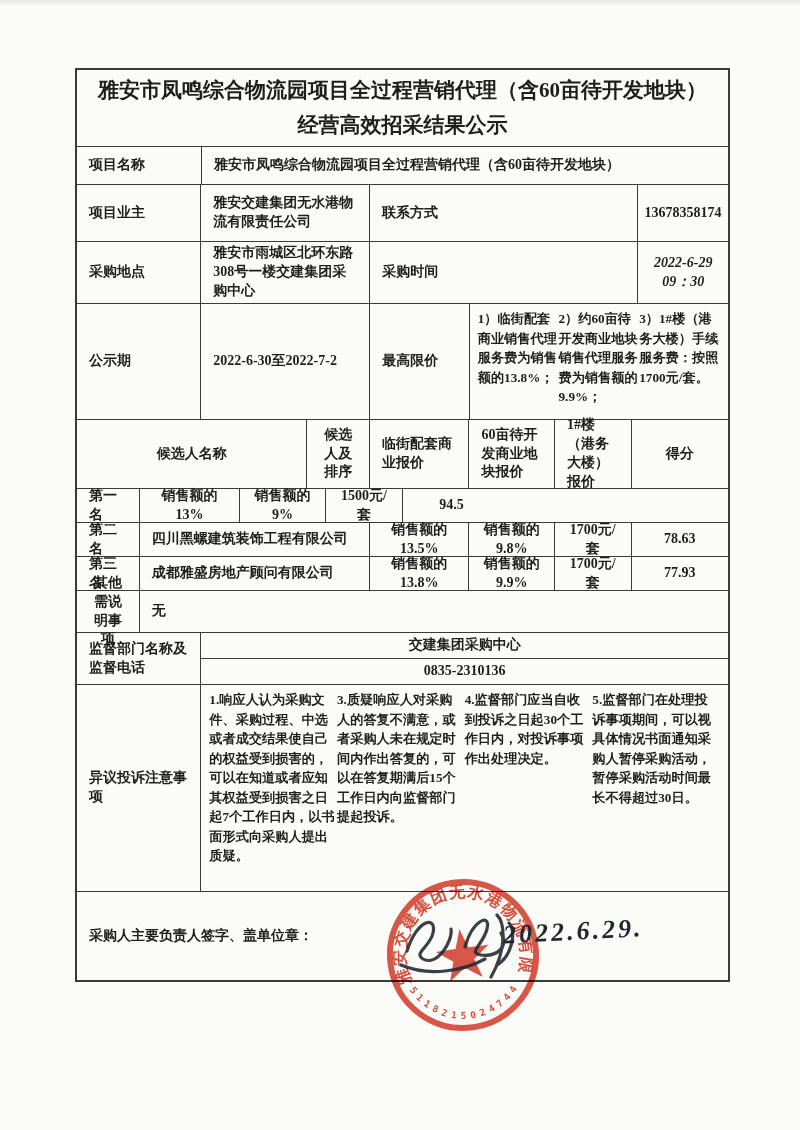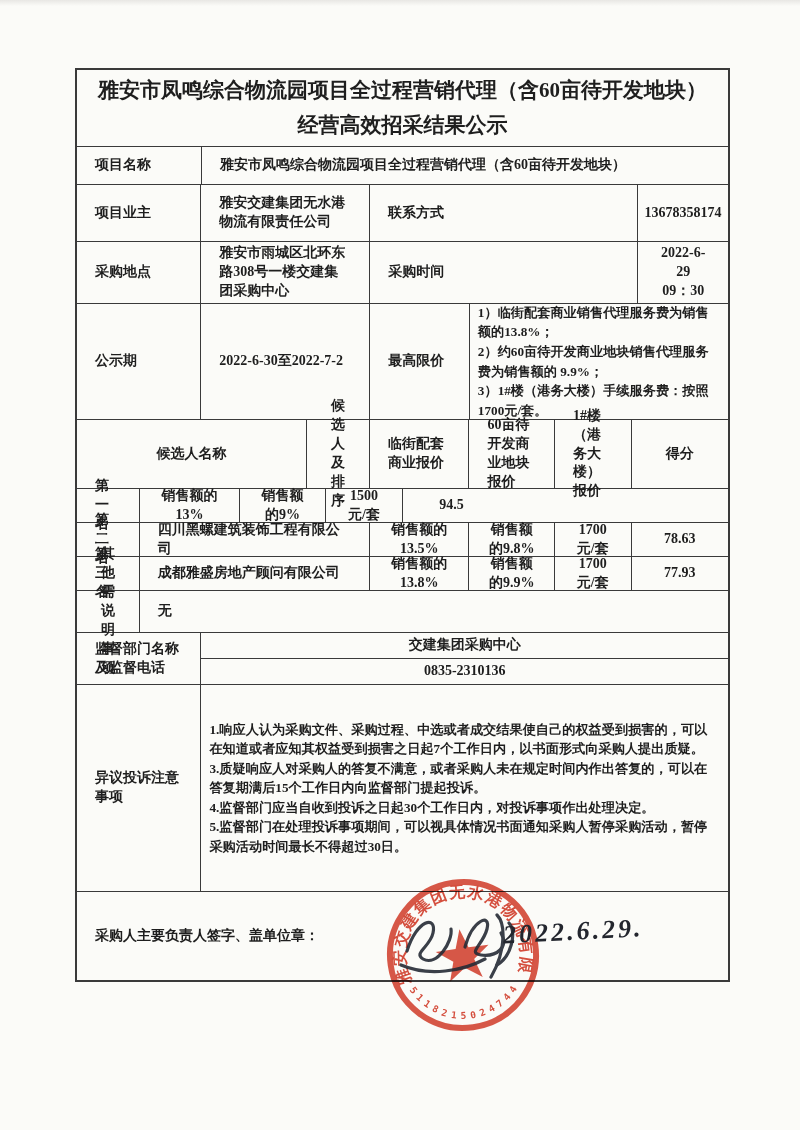--- a/index.html
+++ b/index.html
@@ -18,44 +18,44 @@
     border:2px solid #3a3a3a;
     box-sizing:border-box;
     background:transparent;
   }
   .row{display:flex;border-bottom:1.5px solid #3a3a3a;box-sizing:border-box;}
   .row:last-child{border-bottom:none;}
   .cell{
     box-sizing:border-box;
     border-right:1.5px solid #3a3a3a;
     display:flex;align-items:center;
-    padding:3px 18px;
+    padding:3px 12px;
     font-size:14px;font-weight:600;line-height:1.35;
   }
   .cell:last-child{border-right:none;}
   .c-center{justify-content:center;text-align:center;}
   .c-col{flex-direction:column;justify-content:center;}
   .title-row{height:77px;align-items:center;}
   .title-cell{width:100%;justify-content:center;text-align:center;
     font-size:21px;font-weight:700;line-height:1.65;padding:6px 14px;}
   .h38{height:38px}.h57{height:57px}.h62{height:62px}.h116{height:116px}
   .h69{height:69px}.h34{height:34px}.h42{height:42px}.h52{height:52px}
   .h207{height:207px}.h88{height:88px}
   .w125{width:125px}.w170{width:170px}.w270{width:270px}.w90{width:90px}
   .w63{width:63px}.w232{width:232px}.w100{width:100px}.w86{width:86px}
   .w77{width:77px}.w97{width:97px}.w100p{width:100%}
   .w260{width:260px}.w592{width:592px}.w530{width:530px}
-  .list-cell{flex-direction:column;align-items:flex-start;justify-content:center;
+  .list-cell{flex-direction:row;align-items:flex-start;justify-content:center;
     font-size:13.2px;line-height:1.48;padding:5px 8px;}
   .list-cell div{width:100%;}
   .stack{display:flex;flex-direction:column;padding:0;align-items:stretch;justify-content:space-between;}
   .subrow{flex:1;display:flex;align-items:center;justify-content:center;
     text-align:center;box-sizing:border-box;}
   .subrow:first-child{border-bottom:1.5px solid #3a3a3a;}
-  .time-lines div{text-align:center;}
+  .time-lines div{text-align:center;font-style:italic;}
   
   .stamp-svg{position:absolute;left:363px;top:855px;width:200px;height:200px;
     mix-blend-mode:multiply;opacity:.92;}
   .sign-svg{position:absolute;left:393px;top:893px;width:150px;height:95px;}
   .hand-date{
     position:absolute;left:503px;top:916px;width:170px;
     font-style:italic;font-size:26px;font-weight:600;color:#23262e;
     letter-spacing:3px;transform:rotate(-3deg);
   }
 </style>

